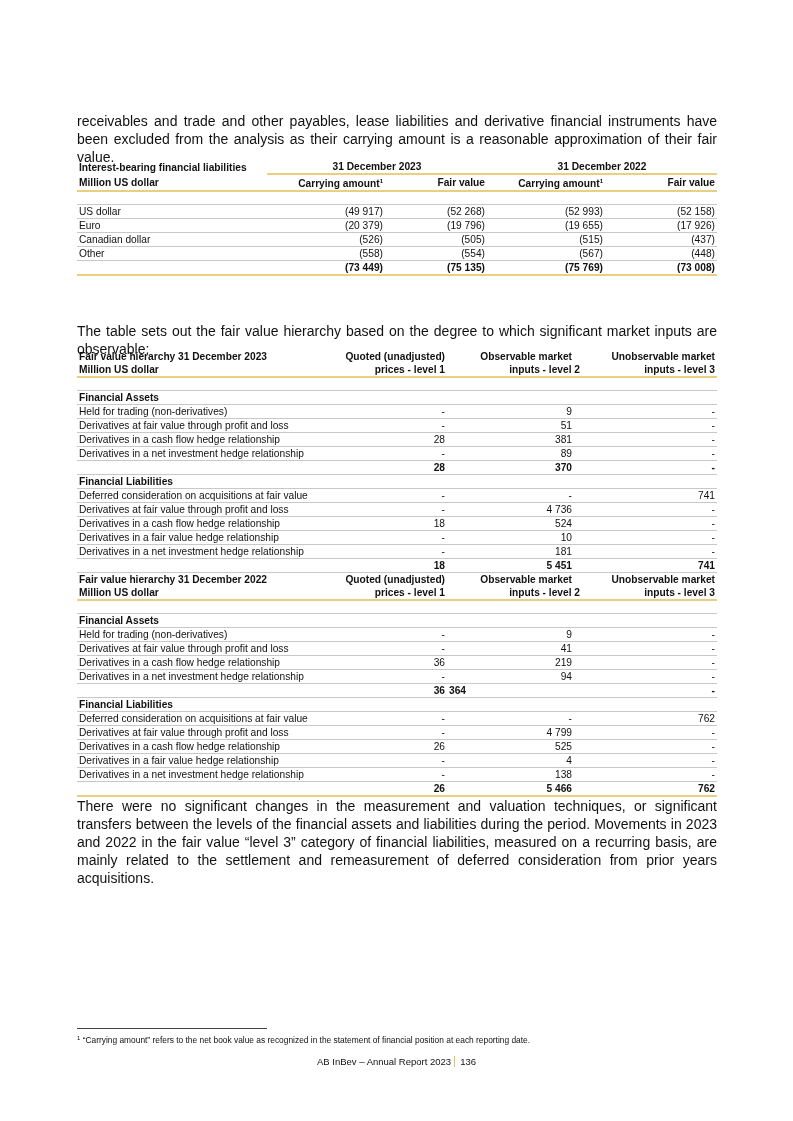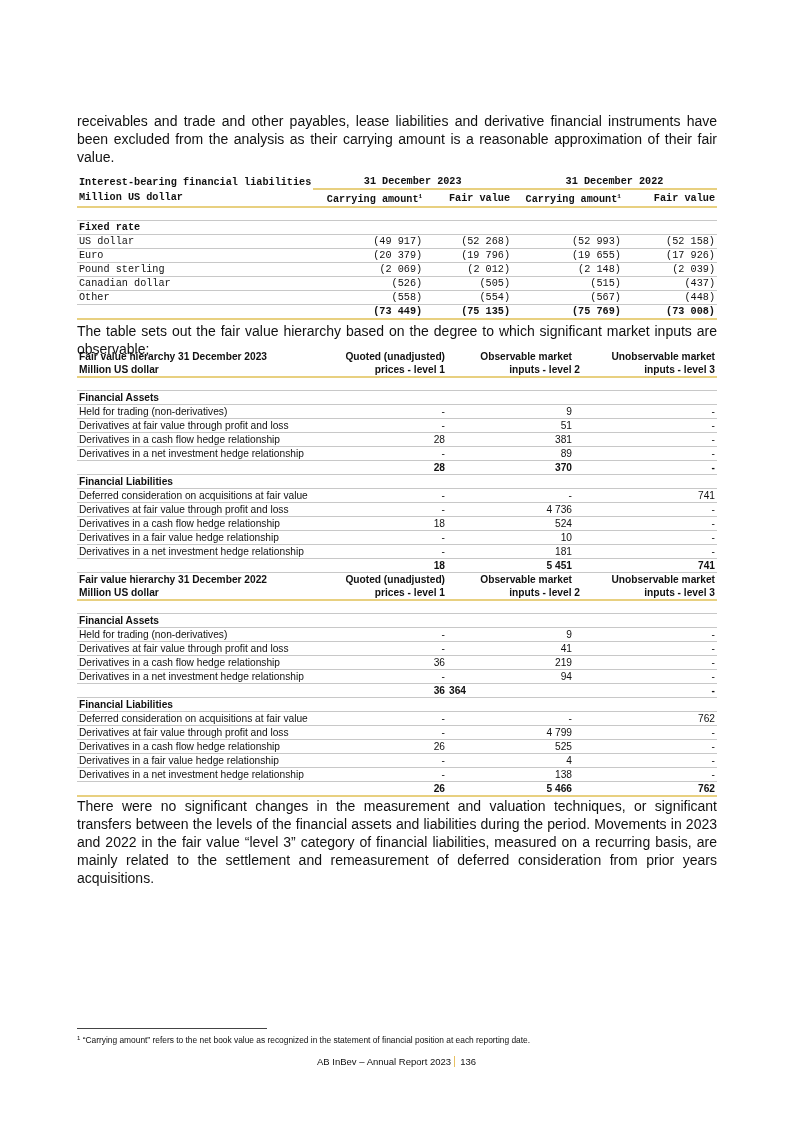--- a/index.html
+++ b/index.html
@@ -11,21 +11,21 @@
   .p3 { position: absolute; top: 797px; width: 640px; }
 
   table { border-collapse: collapse; width: 640px; font-size: 10.2px; }
   td, th { padding: 0 2px; height: 13px; line-height: 13px; white-space: nowrap; font-weight: normal; }
   .num { text-align: right; }
   .b { font-weight: bold; }
   .rowline td { border-bottom: 1px solid #c8c8c8; }
   .gold-bottom td { border-bottom: 2px solid #e8d080; }
   .gold-bottom-th th { border-bottom: 2px solid #e8d080; }
 
-  .t1 { position: absolute; top: 175px; font-family: Liberation Mono, monospace; }
+  .t1 { position: absolute; top: 160px; }
   .t2 { position: absolute; top: 350px; }
   .t3 { position: absolute; top: 573px; }
 
   .hdr th { font-weight: bold; }
   .group-th { text-align: center; }
   .spacer td { height: 12px; border-bottom: 1px solid #c8c8c8; }
   .t2 .hdr th, .t3 .hdr th { vertical-align: top; }
   .center { text-align: center; }
 
   .footnote-line { position: absolute; left: 77px; top: 1028px; width: 190px; border-top: 1px solid #444; }
@@ -59,45 +59,35 @@
     <tr class="hdr gold-bottom-th">
       <th style="text-align:left">Million US dollar</th>
       <th class="num"><span>Carrying amount</span><sup class="fn">1</sup></th>
       <th class="num">Fair value</th>
       <th class="num"><span>Carrying amount</span><sup class="fn">1</sup></th>
       <th class="num">Fair value</th>
     </tr>
     <tr class="spacer">
           <td colspan="5"></td>
         </tr>
-    <tr class="rowline">
-          <td class="b" colspan="5">Fixed rate</td>
-        </tr>
     </tbody>
       <tbody id="t1-rows">
         <tr class="rowline">
           <td>US dollar</td>
           <td class="num">(49 917)</td>
           <td class="num">(52 268)</td>
           <td class="num">(52 993)</td>
           <td class="num">(52 158)</td>
         </tr>
         <tr class="rowline">
           <td>Euro</td>
           <td class="num">(20 379)</td>
           <td class="num">(19 796)</td>
           <td class="num">(19 655)</td>
           <td class="num">(17 926)</td>
-        </tr>
-        <tr class="rowline">
-          <td>Pound sterling</td>
-          <td class="num">(2 069)</td>
-          <td class="num">(2 012)</td>
-          <td class="num">(2 148)</td>
-          <td class="num">(2 039)</td>
         </tr>
         <tr class="rowline">
           <td>Canadian dollar</td>
           <td class="num">(526)</td>
           <td class="num">(505)</td>
           <td class="num">(515)</td>
           <td class="num">(437)</td>
         </tr>
         <tr class="rowline">
           <td>Other</td>

